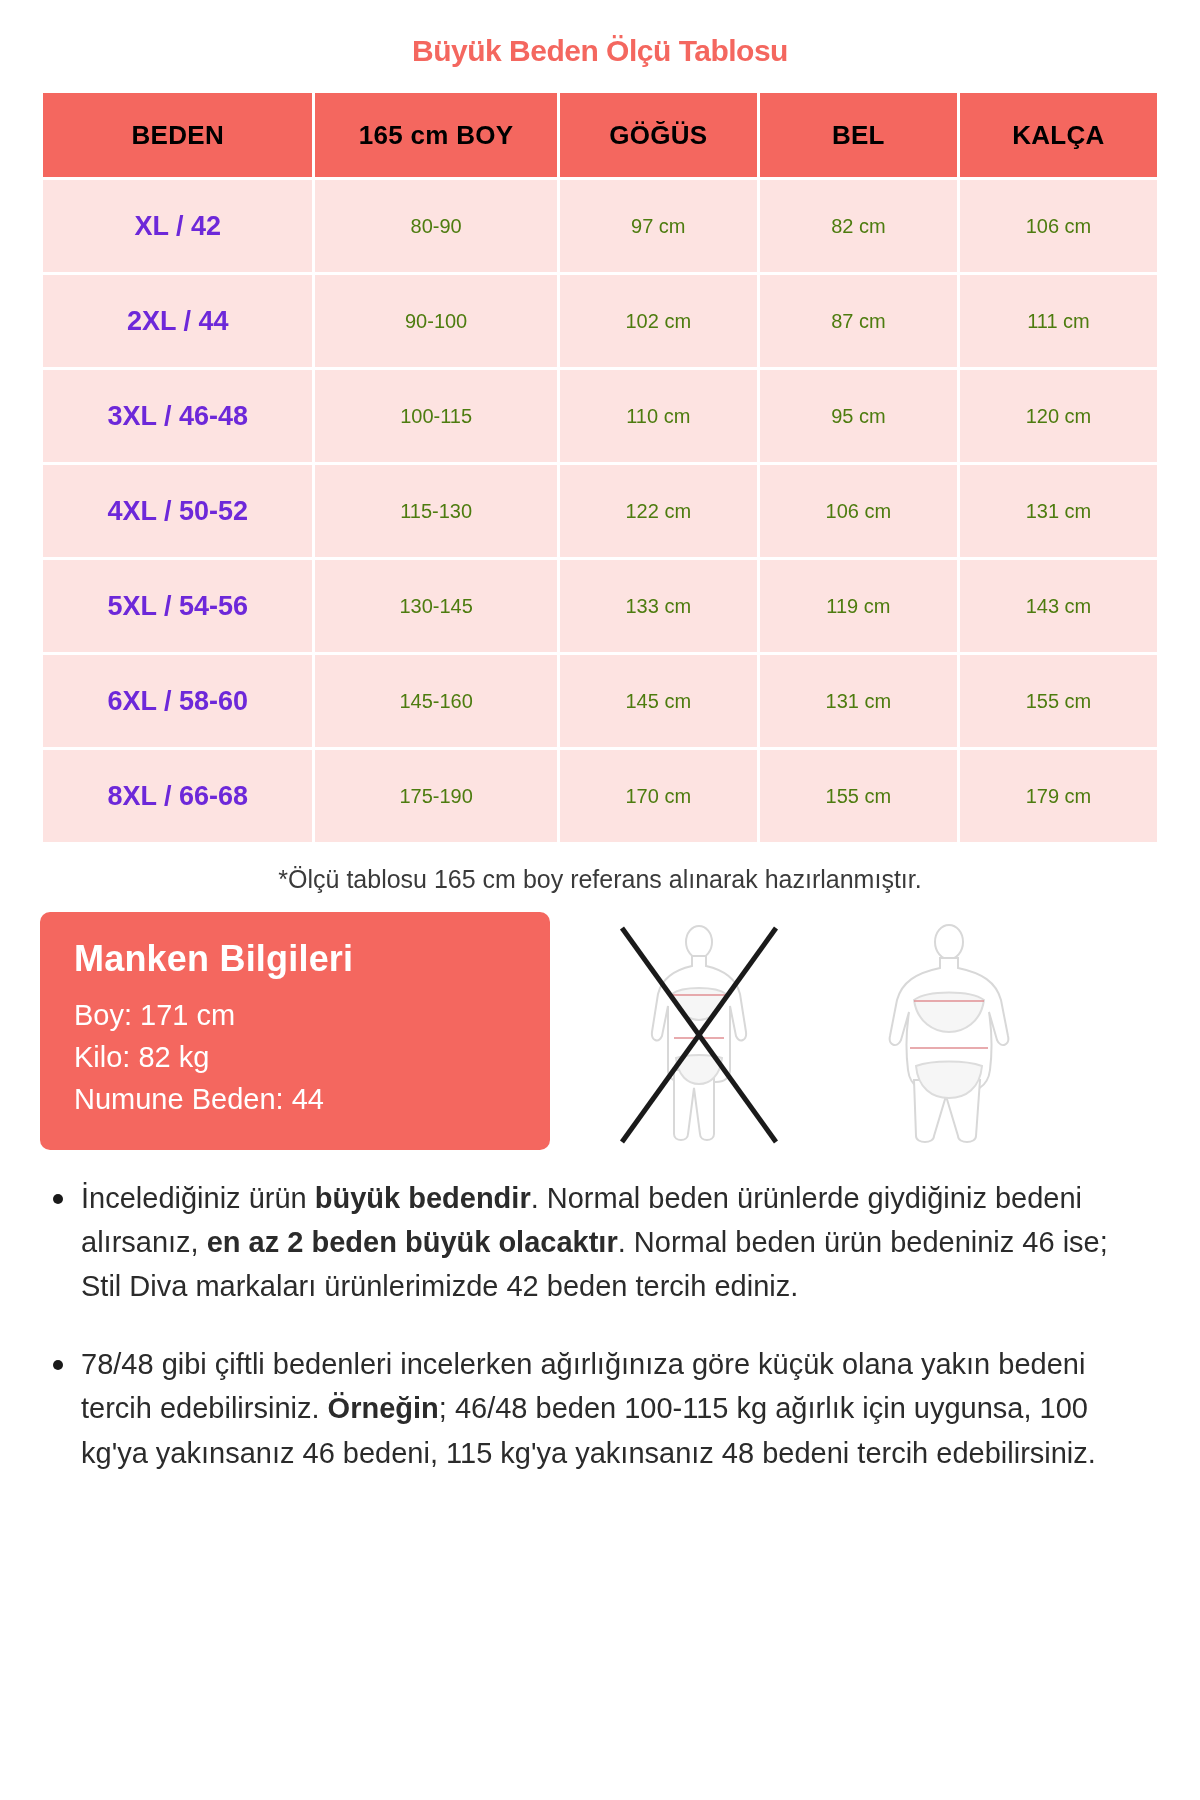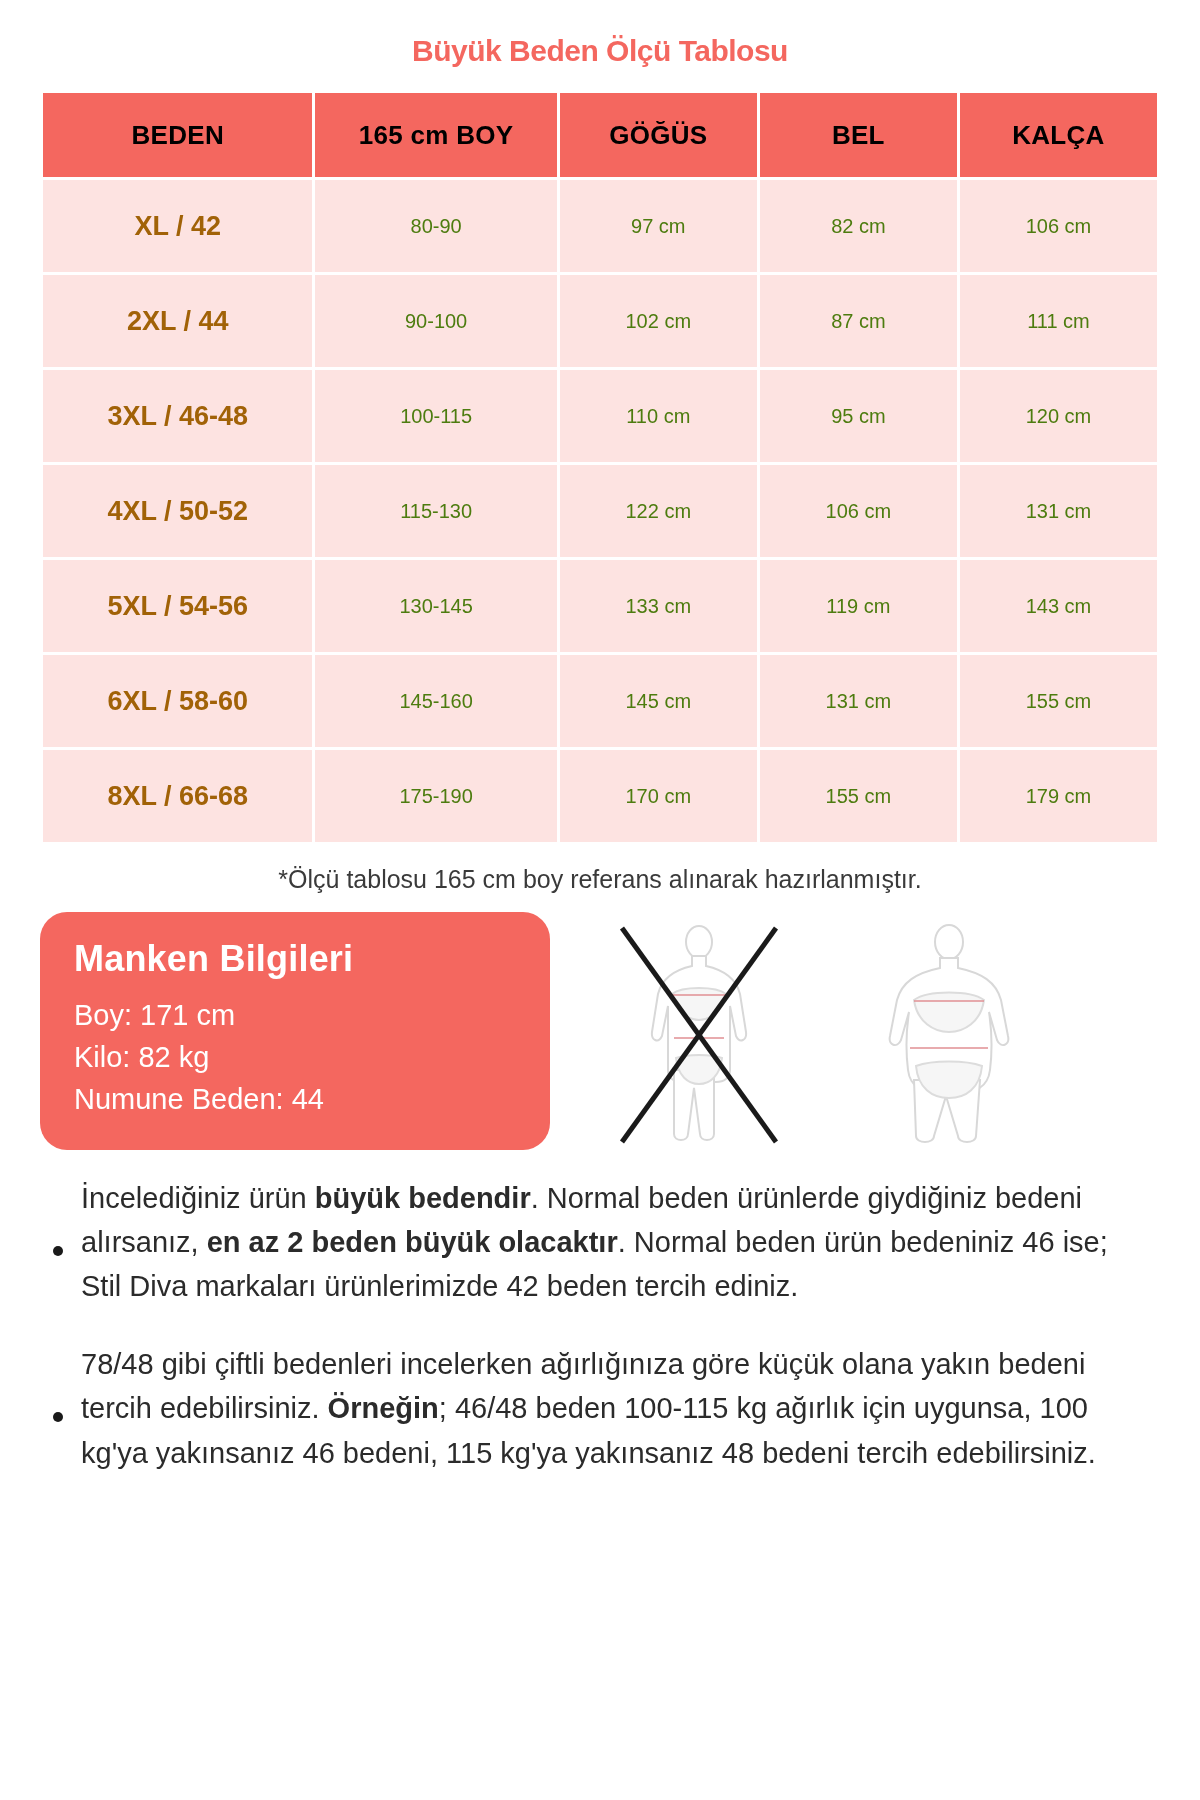--- a/index.html
+++ b/index.html
@@ -50,21 +50,21 @@
   table.size-table td {
     background: #fde3e1;
     height: 90px;
     text-align: center;
     font-size: 20px;
     color: #4d7c0f;
   }
   table.size-table td.beden-cell {
     font-weight: bold;
     font-size: 27px;
-    color: #a16207;
+    color: #6d28d9;
   }
   col.c0 { width: 268px; }
   col.c1 { width: 240px; }
   col.c2 { width: 196px; }
   col.c3 { width: 196px; }
   col.c4 { width: 196px; }
 
   .note {
     text-align: center;
     font-size: 25px;
@@ -76,21 +76,21 @@
   
   .mid {
     display: flex;
     align-items: flex-start;
     margin: 0 auto;
     width: 1120px;
     gap: 24px;
   }
   .model-card {
     background: #f4675f;
-    border-radius: 27px;
+    border-radius: 10px;
     width: 510px;
     box-sizing: border-box;
     padding: 26px 34px 30px 34px;
     color: #ffffff;
   }
   .model-card h2 {
     margin: 0 0 14px 0;
     font-size: 36px;
     font-weight: bold;
     letter-spacing: 0.2px;
@@ -121,21 +121,21 @@
   }
 
   
   .bullets {
     width: 1110px;
     margin: 26px auto 0 auto;
     padding: 0;
   }
   .bullet {
     display: flex;
-    align-items: center;
+    align-items: flex-start;
     margin-bottom: 34px;
   }
   .dot {
     width: 10px;
     height: 10px;
     border-radius: 50%;
     background: #1a1a1a;
     margin: 18px 18px 0 8px;
     flex: none;
   }

